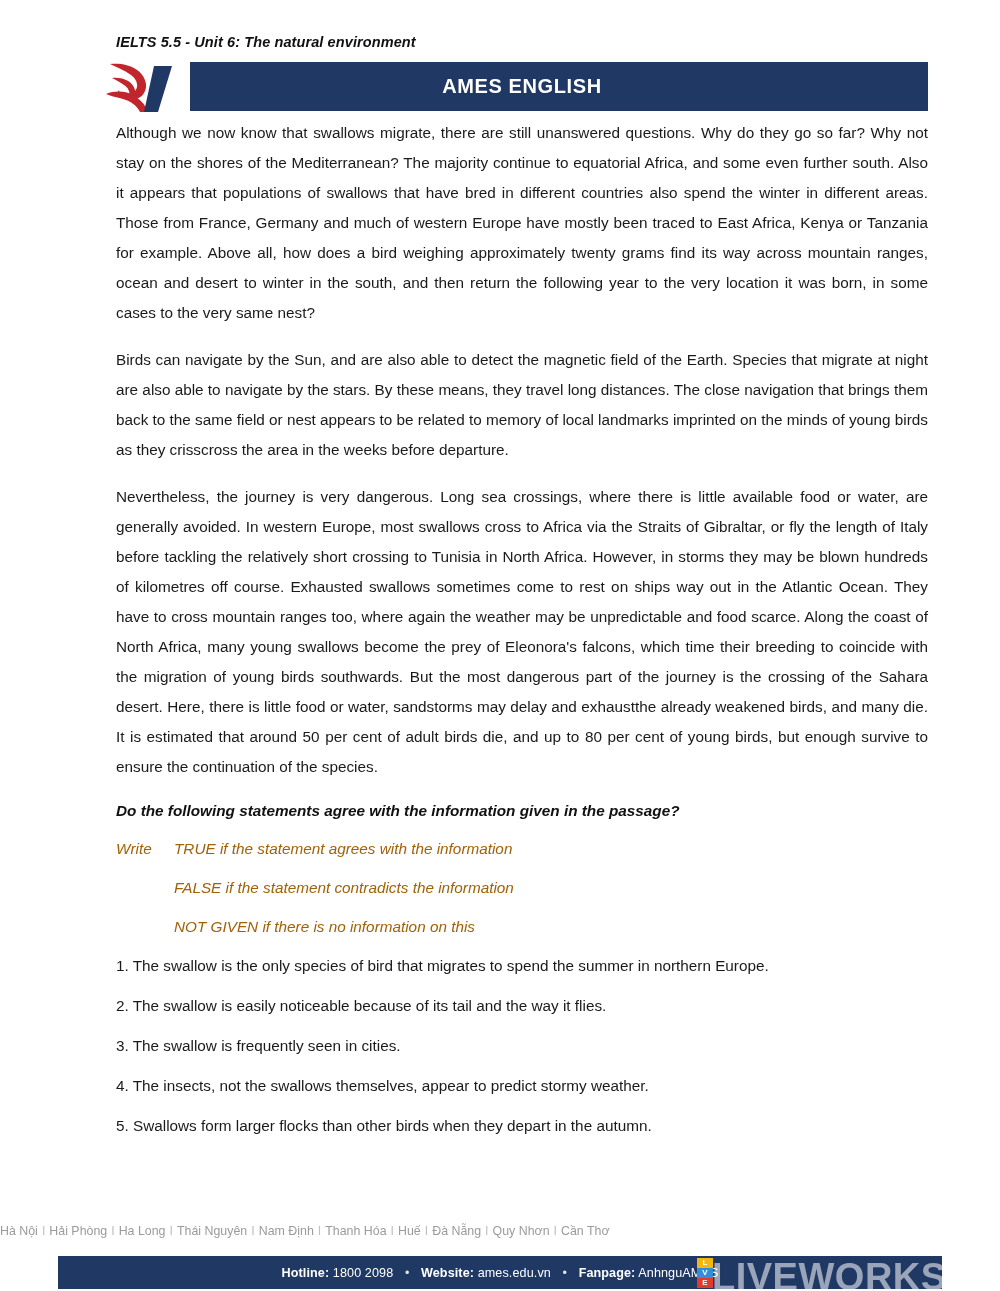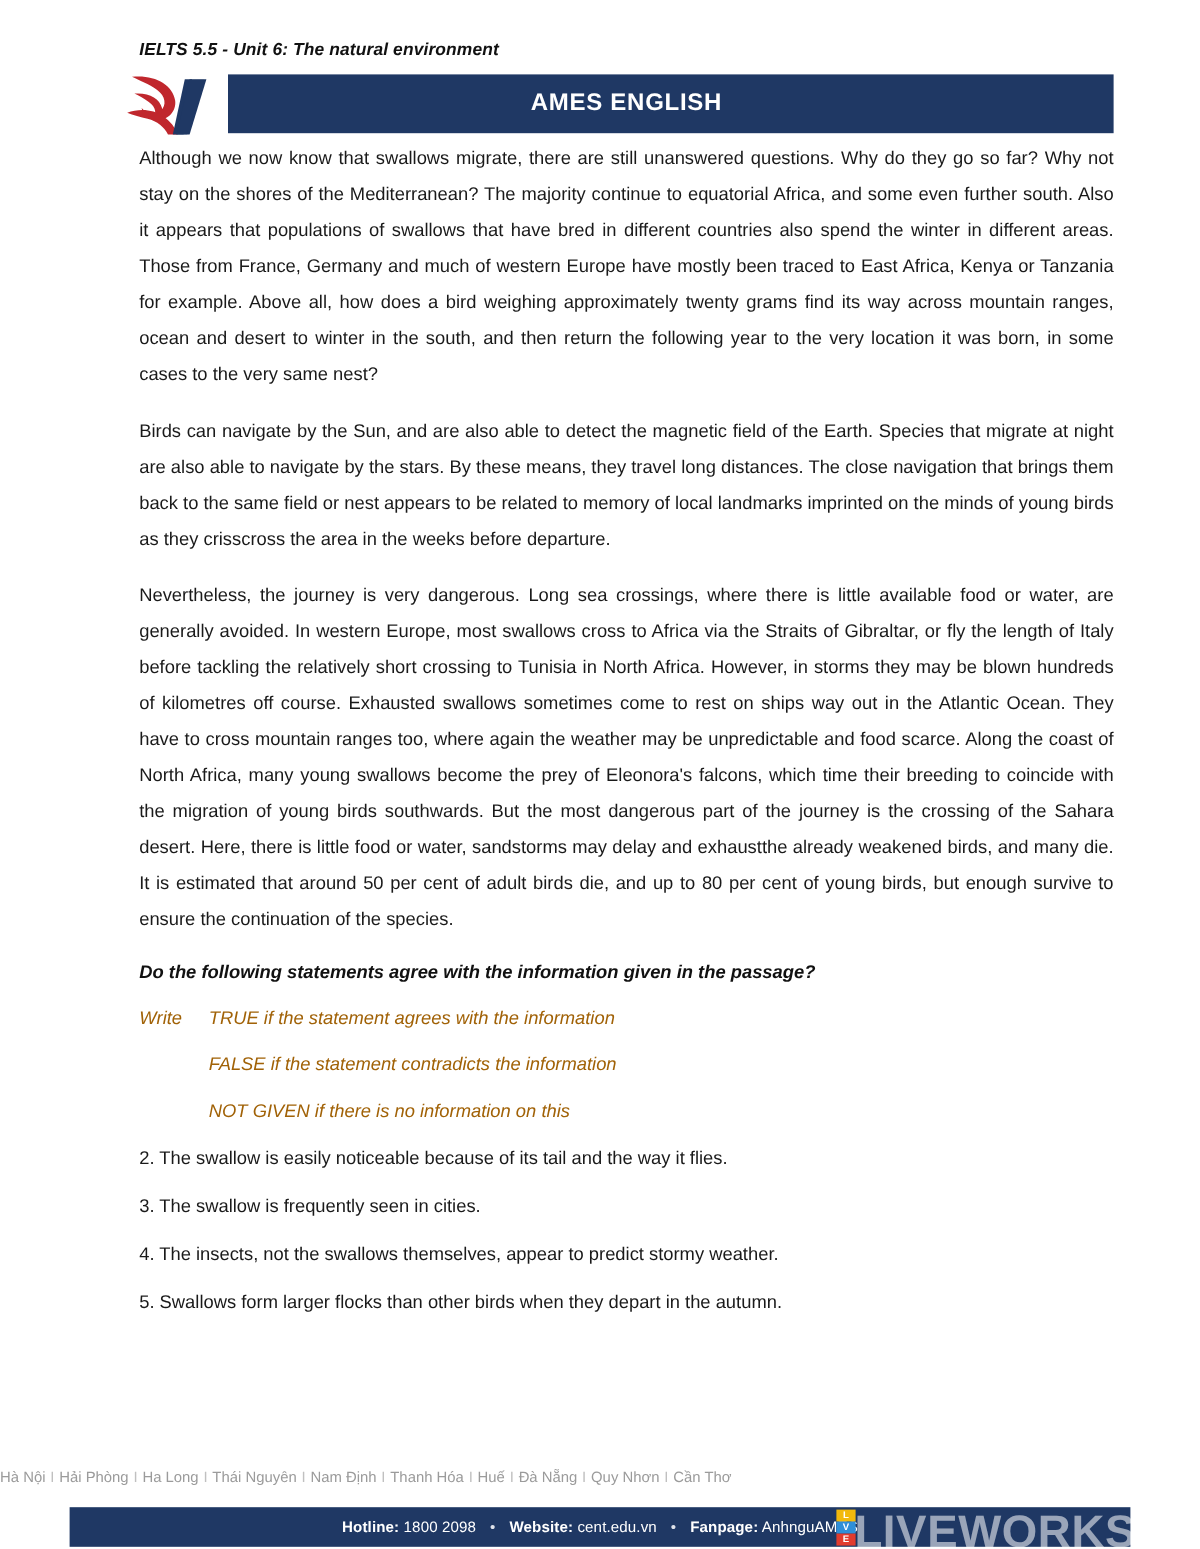--- a/index.html
+++ b/index.html
@@ -196,37 +196,38 @@
     <div class="instr-row">
       <span class="w-write">Write</span><span>TRUE if the statement agrees with the information</span>
     </div>
     <div class="instr-row instr-indent">
       <span>FALSE if the statement contradicts the information</span>
     </div>
     <div class="instr-row instr-indent">
       <span>NOT GIVEN if there is no information on this</span>
     </div>
 
+    <div class="stmt">1. The swallow is the only species of bird that migrates to spend the summer in northern Europe.</div>
     <div class="stmt">2. The swallow is easily noticeable because of its tail and the way it flies.</div>
     <div class="stmt">3. The swallow is frequently seen in cities.</div>
     <div class="stmt">4. The insects, not the swallows themselves, appear to predict stormy weather.</div>
     <div class="stmt">5. Swallows form larger flocks than other birds when they depart in the autumn.</div>
   </div>
 
   <div class="city-line">
     <span>Hà Nội</span><span class="sep">I</span><span>Hải Phòng</span><span class="sep">I</span><span>Ha Long</span><span class="sep">I</span><span>Thái Nguyên</span><span class="sep">I</span><span>Nam Định</span><span class="sep">I</span><span>Thanh Hóa</span><span class="sep">I</span><span>Huế</span><span class="sep">I</span><span>Đà Nẵng</span><span class="sep">I</span><span>Quy Nhơn</span><span class="sep">I</span><span>Cần Thơ</span>
   </div>
 
   <div class="footer-bar">
     <div class="footer-text">
       <b>Hotline:</b>
       <span>1800 2098</span>
       <span class="sep">•</span>
       <b>Website:</b>
-      <span>cent.edu.vn</span>
+      <span>ames.edu.vn</span>
       <span class="sep">•</span>
       <b>Fanpage:</b>
       <span>AnhnguAMES</span>
     </div>
   </div>
 
   <div class="live-badge">
     <span class="lb-l">L</span>
     <span class="lb-v">V</span>
     <span class="lb-e">E</span>

